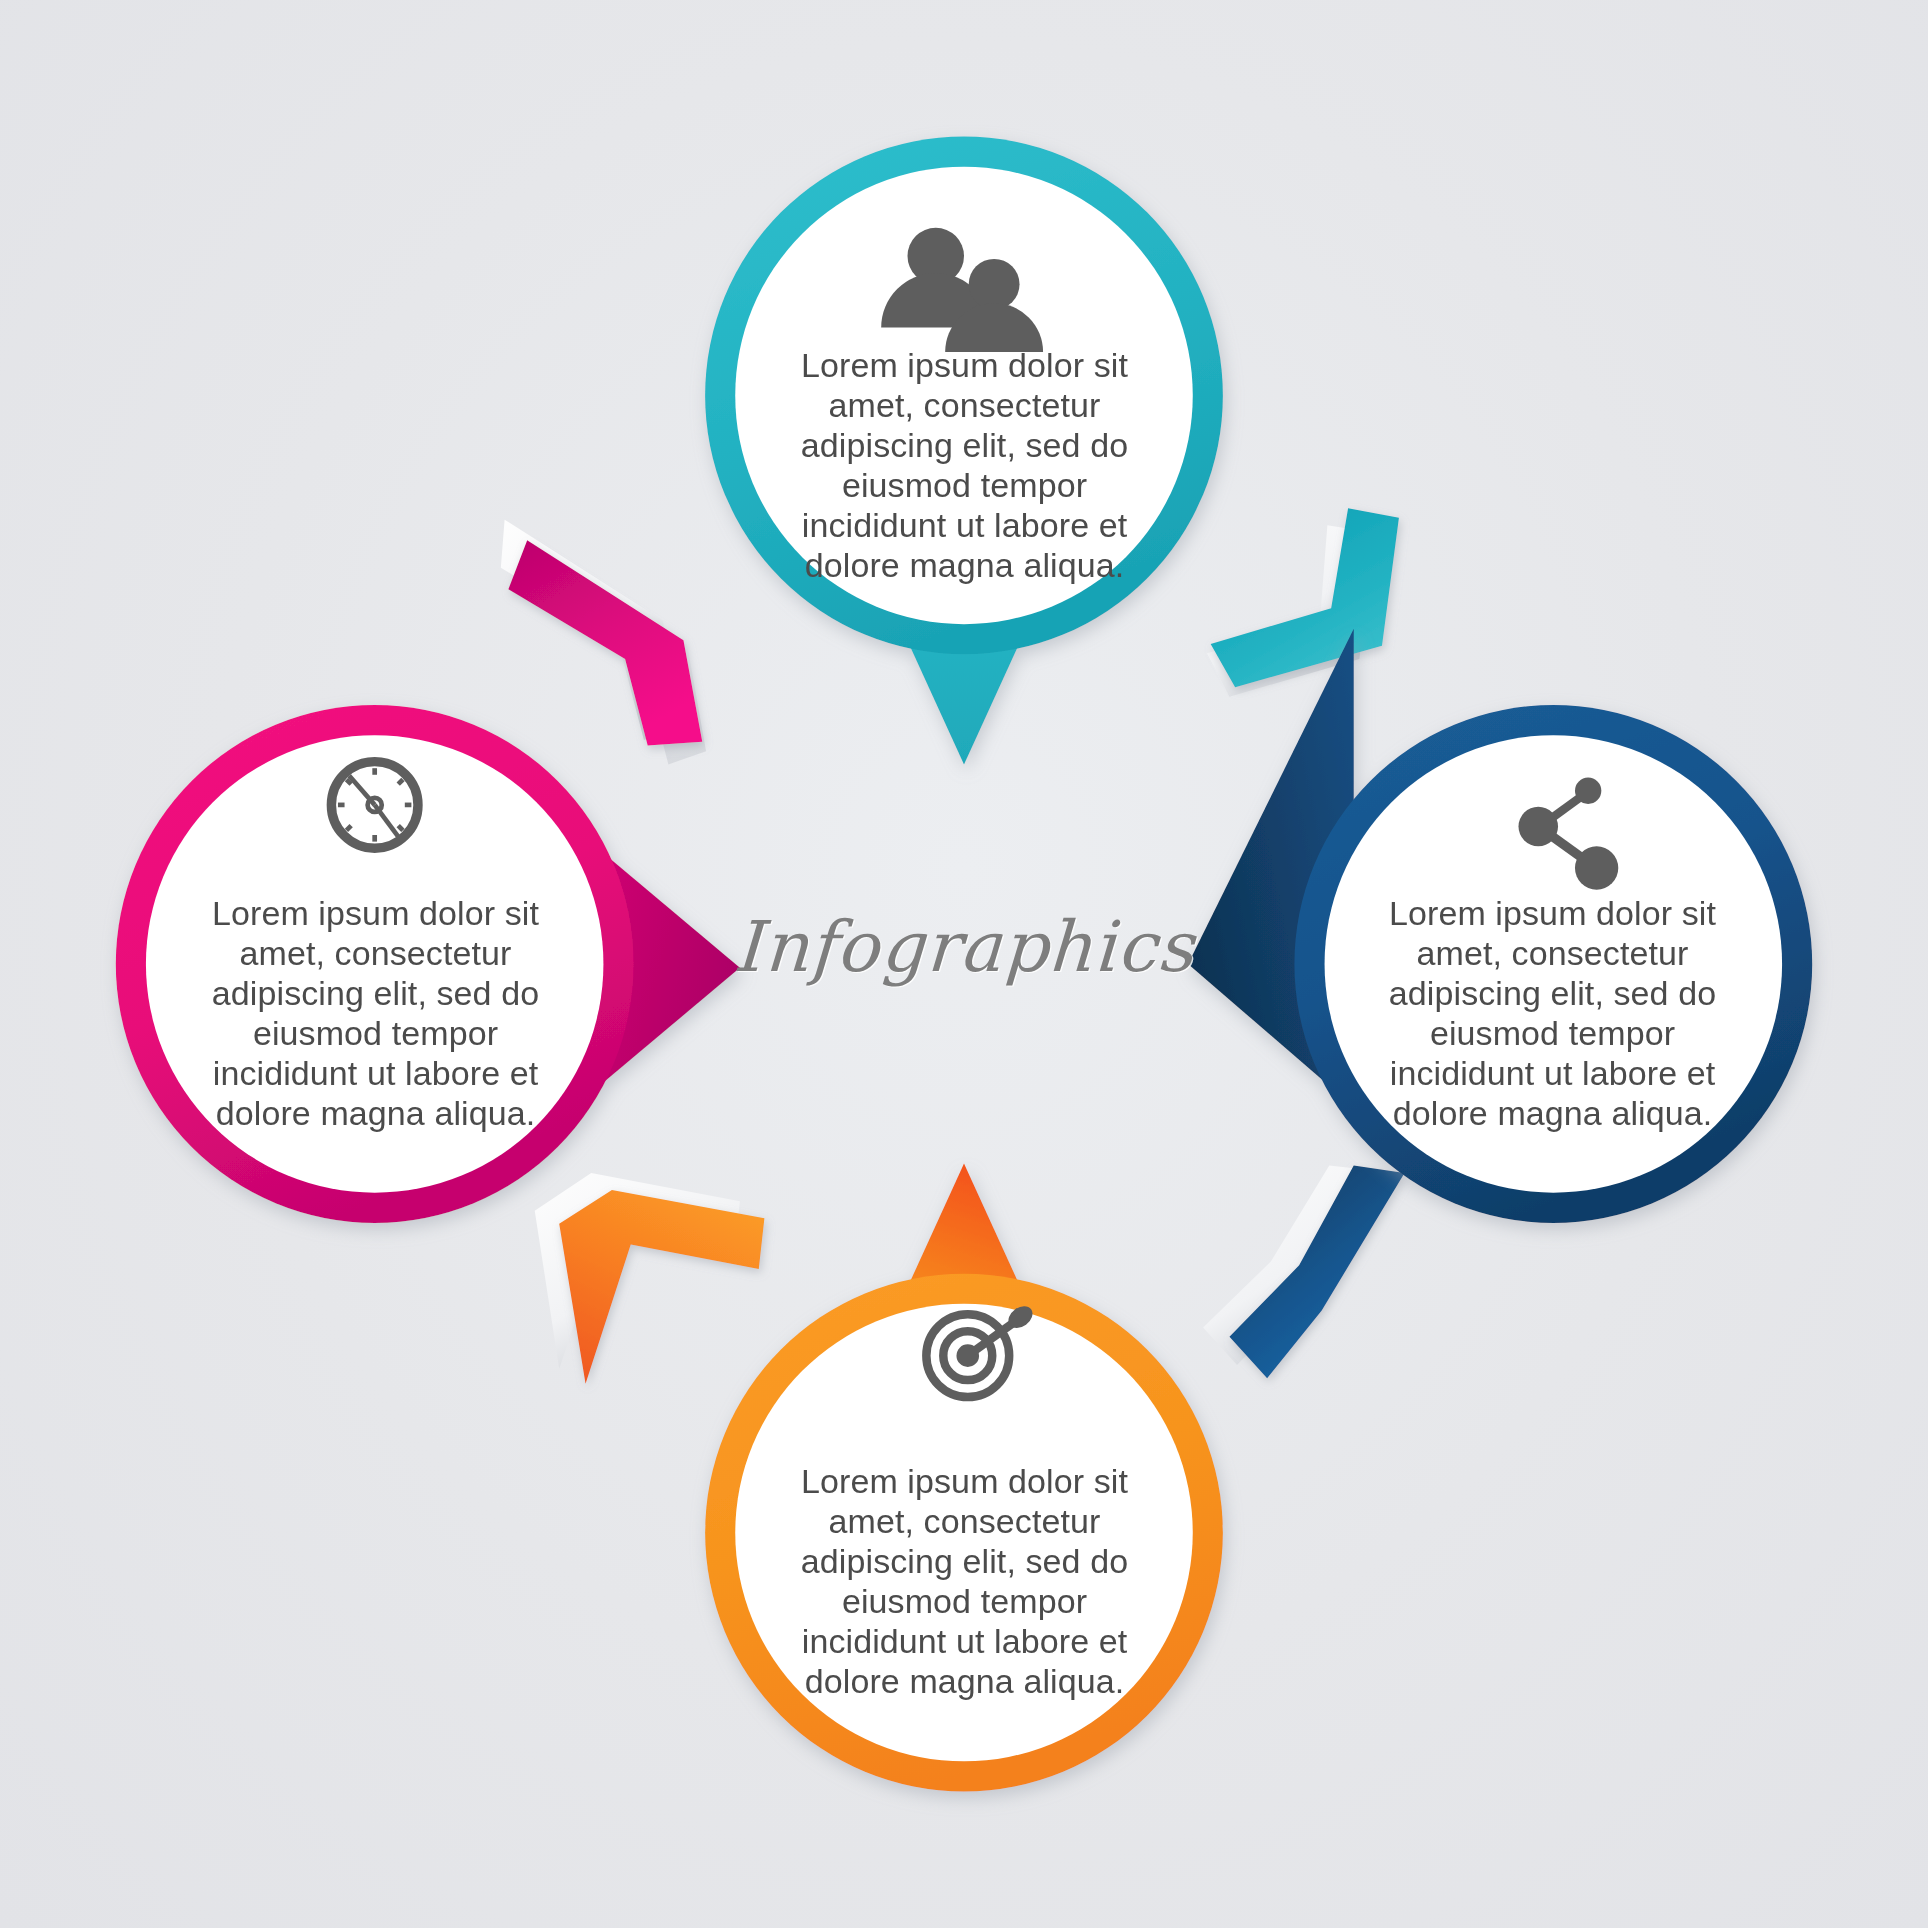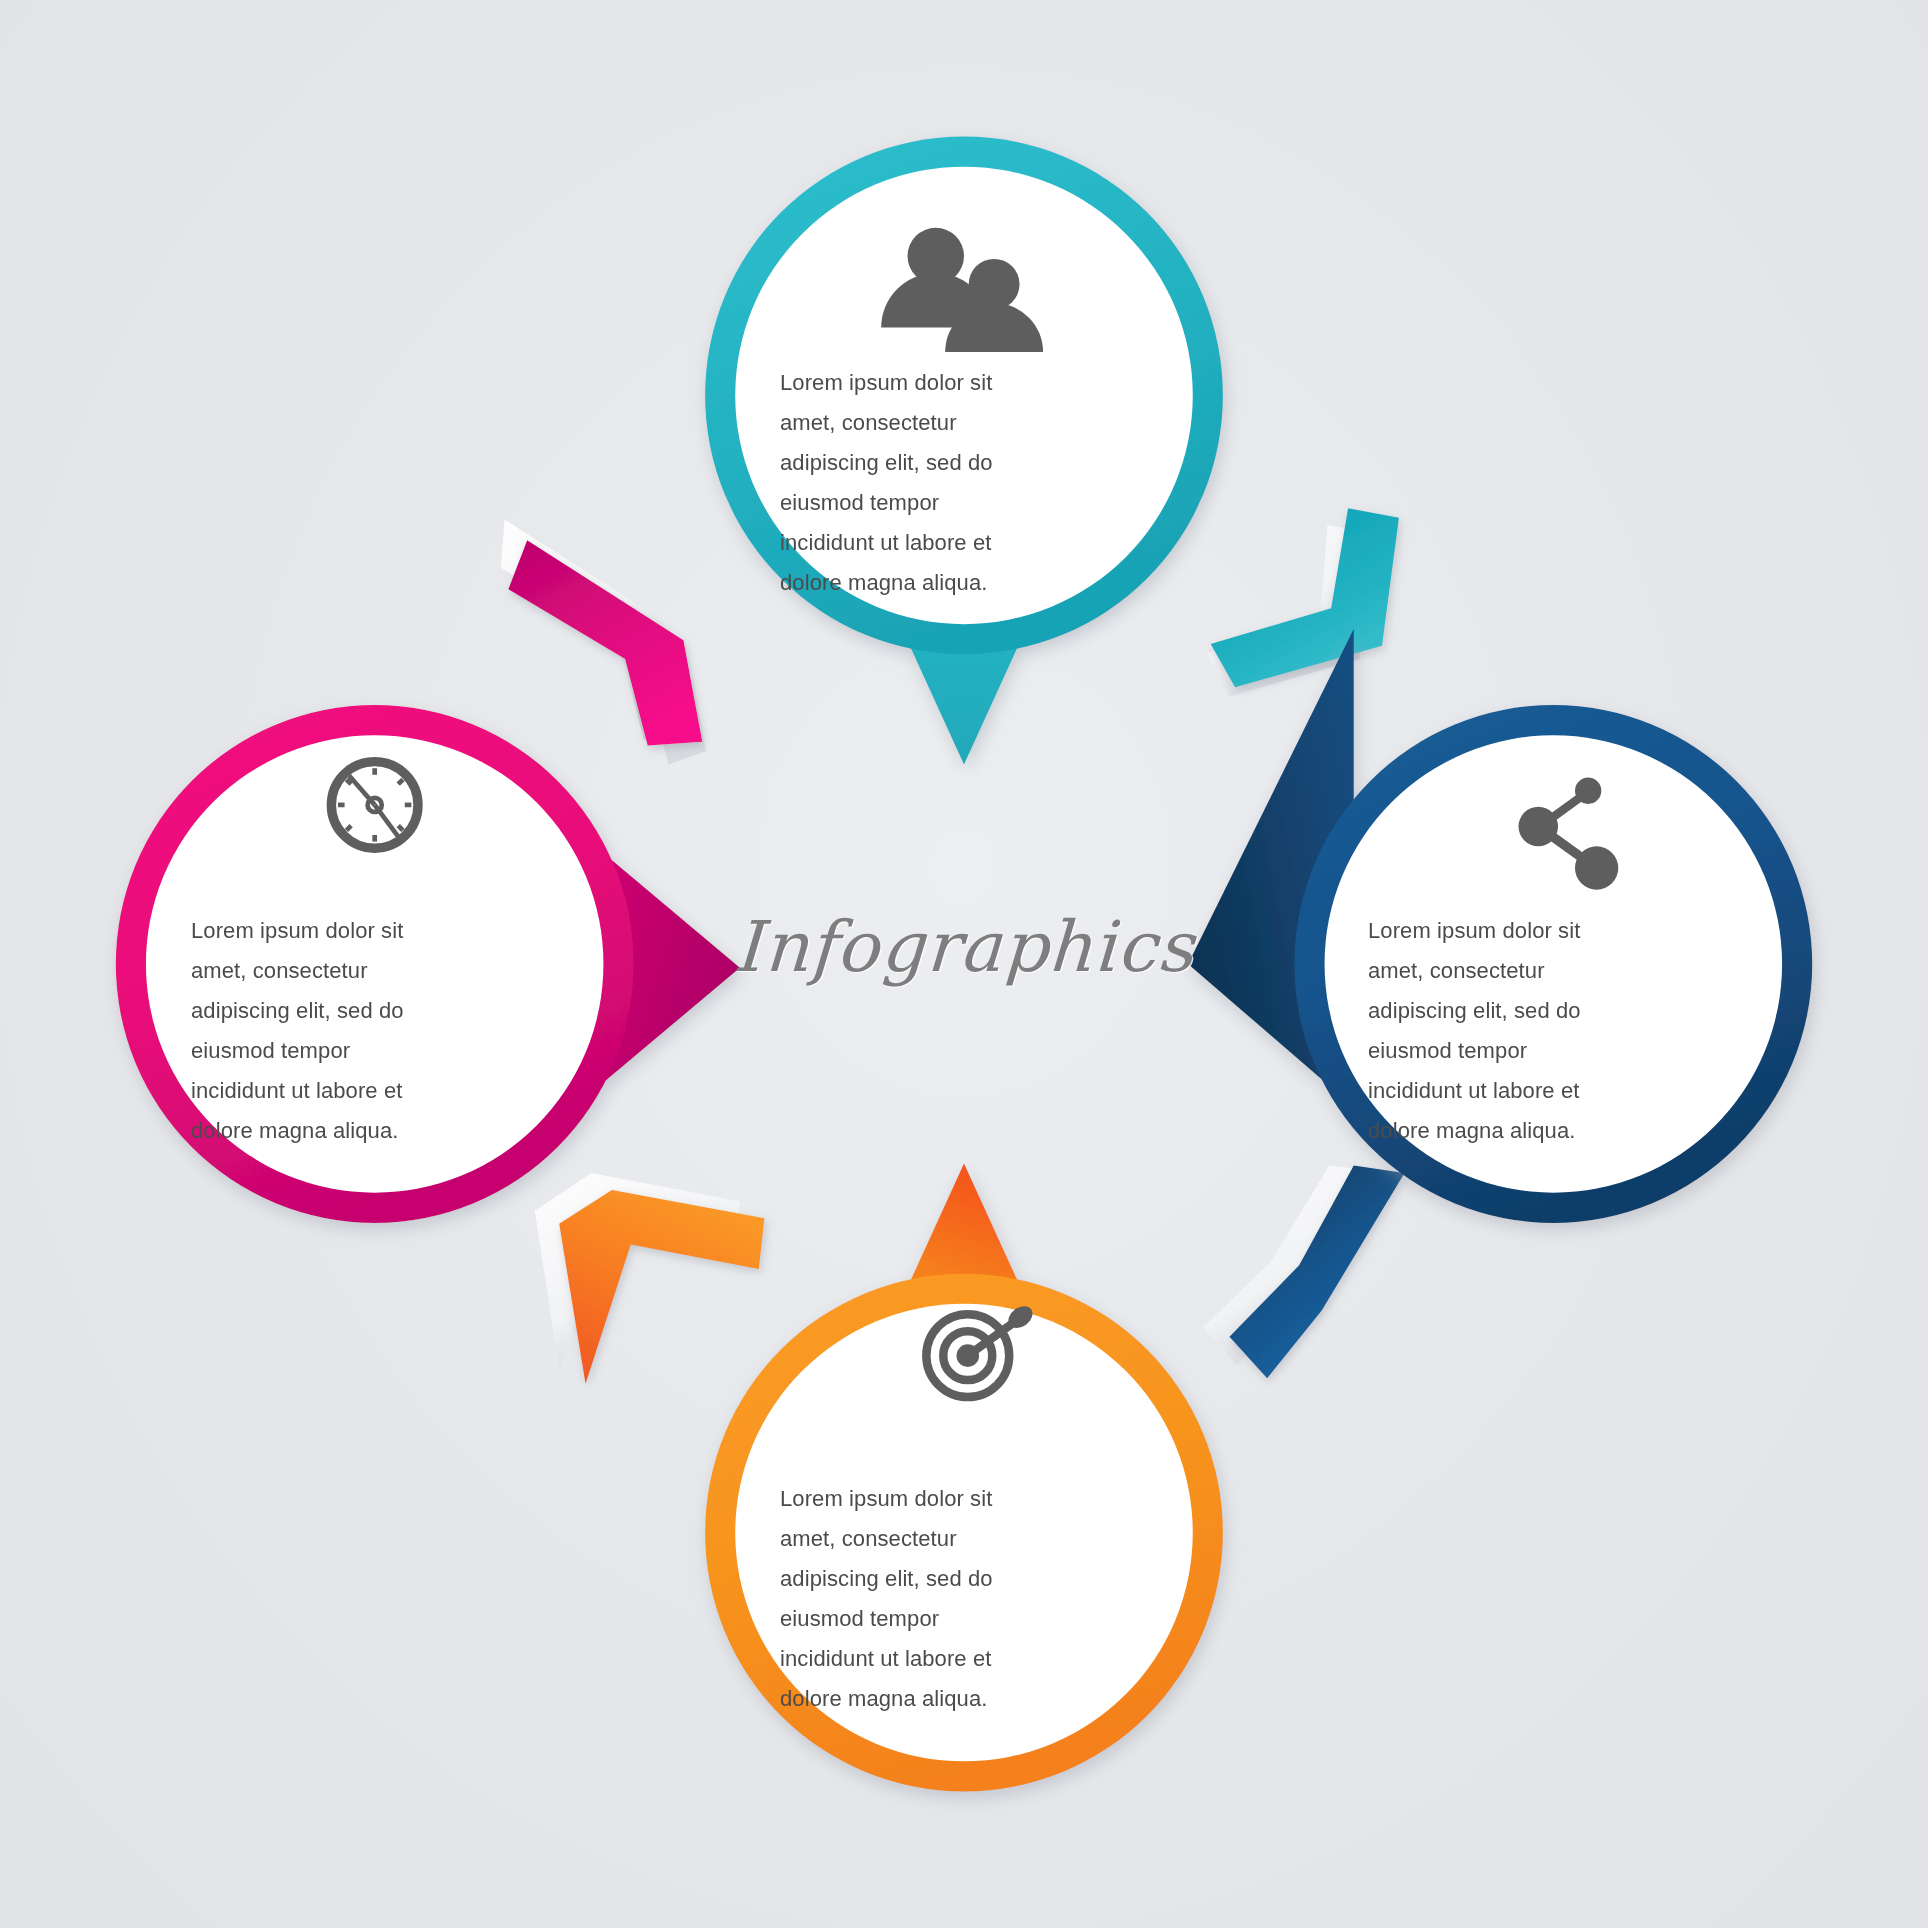--- a/index.html
+++ b/index.html
@@ -15,27 +15,27 @@
     width:1928px; height:1928px;
     background:radial-gradient(ellipse at 50% 45%, #eceef1 0%, #e6e7ea 55%, #e2e3e7 100%);
   }
   #stage > svg.layer {
     position:absolute; left:0; top:0;
     width:1928px; height:1928px;
     pointer-events:none;
   }
   .bubble-text {
     position:absolute;
+    text-align:center;
     color:#4b4b4b;
-    font-size:22px;
+    font-size:34px;
     line-height:40px;
     letter-spacing:0.1px;
     white-space:pre-line;
     pointer-events:auto;
-    margin-top:18px;
   }
   .center-title {
     position:absolute;
     left:734px; top:906px;
     width:471px;
     text-align:center;
     font-family:"DejaVu Serif", serif;
     font-style:italic;
     font-size:70px;
     letter-spacing:0.9px;

